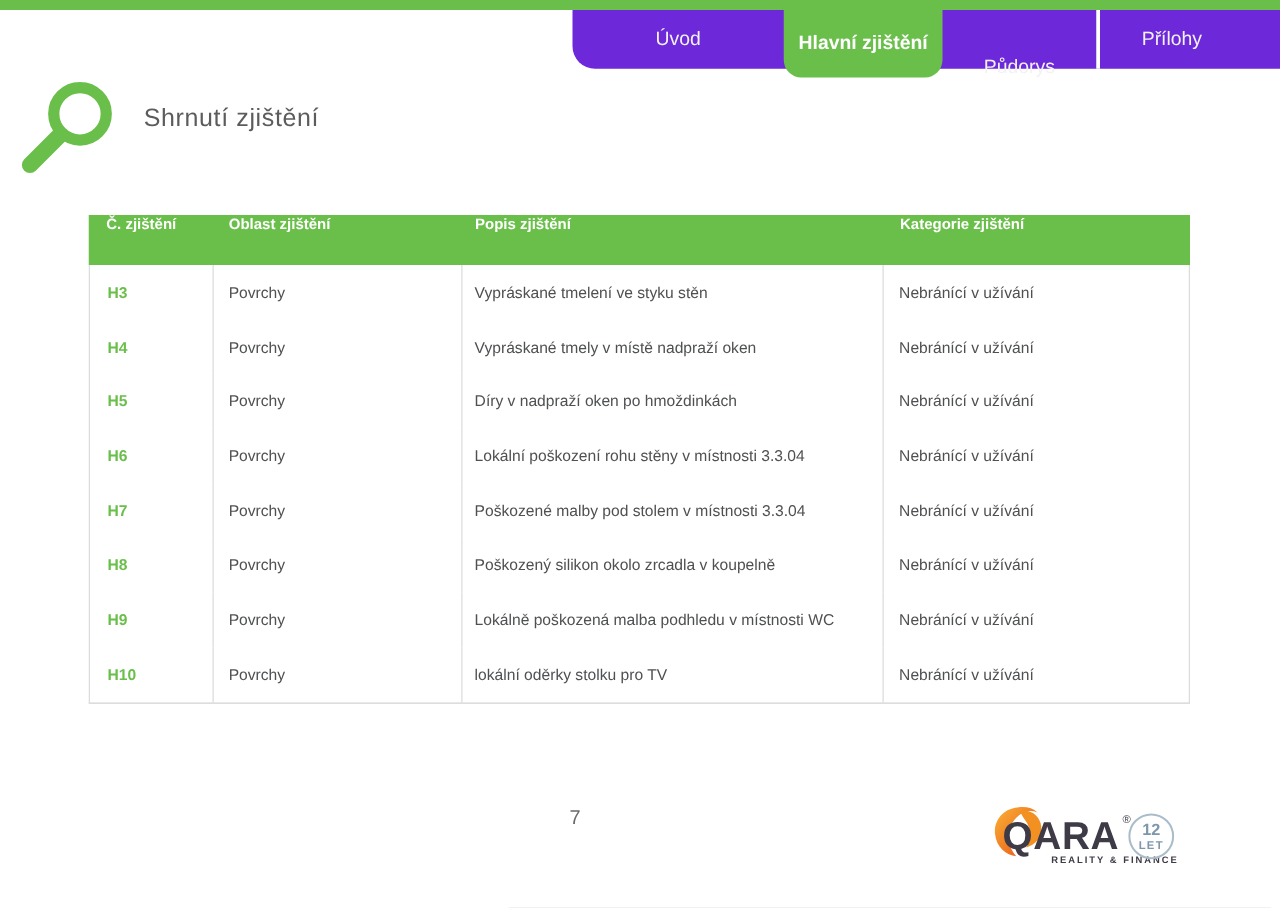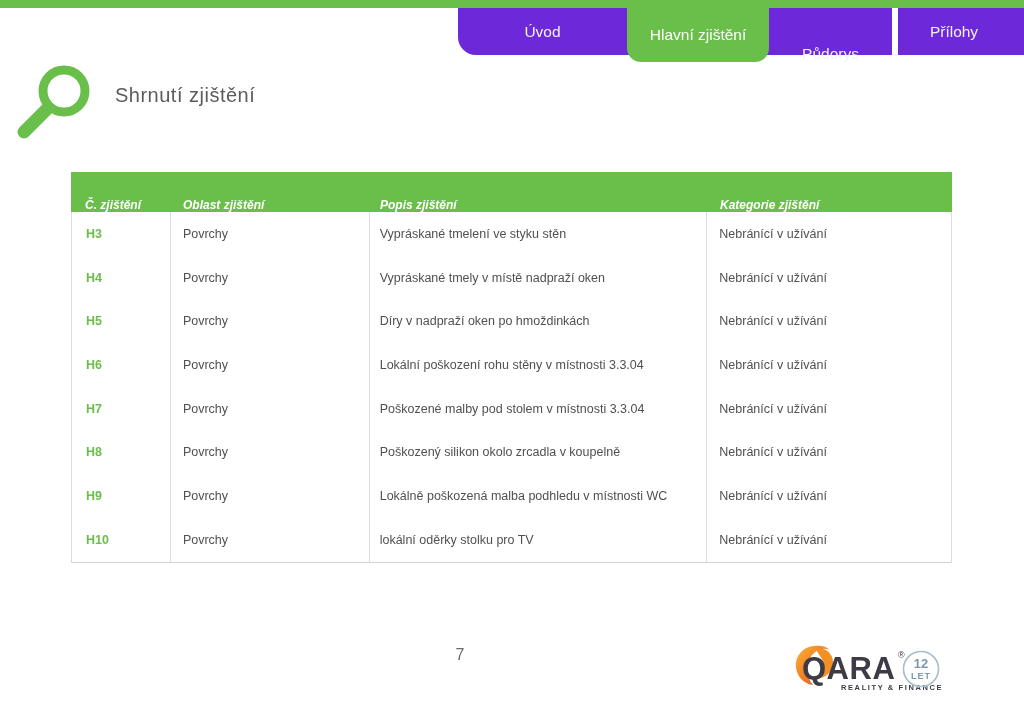--- a/index.html
+++ b/index.html
@@ -35,23 +35,23 @@
   .nav-tab {
     display: flex;
     align-items: center;
     justify-content: center;
     color: #f2f2f2;
     font-size: 15.5px;
     cursor: default;
     position: relative;
   }
   .nav-tab.t0 { width: 169px; }
-  .nav-tab.t1 { width: 142px; }
+  .nav-tab.t1 { width: 127px; font-weight: bold; }
   .nav-tab.t2 { width: 123px; margin-top: 44px; }
-  .nav-tab.t3 { width: 118px; border-left: 6px solid #ffffff; }
+  .nav-tab.t3 { width: 118px; border-left: 3px solid #ffffff; }
   .nav-tab.active {
     background: #6abf4b;
     height: 54px;
     border-bottom-left-radius: 14px;
     border-bottom-right-radius: 14px;
     color: #ffffff;
   }
 
   
   .heading-icon {
@@ -70,22 +70,21 @@
   
   .findings-table {
     position: absolute;
     left: 71px; top: 172px;
     width: 881px;
   }
   .thead {
     display: flex;
     height: 40px;
     background: #6abf4b;
-    align-items: flex-end;
-    font-style: italic;
+    align-items: flex-start;
   }
   .th {
     color: #ffffff;
     font-size: 12px;
     font-weight: 700;
   }
   .col-id   { width: 100px; padding-left: 14px; }
   .col-area { width: 199px; padding-left: 12px; }
   .col-desc { width: 338px; padding-left: 10px; }
   .col-cat  { width: 244px; padding-left: 12px; }

